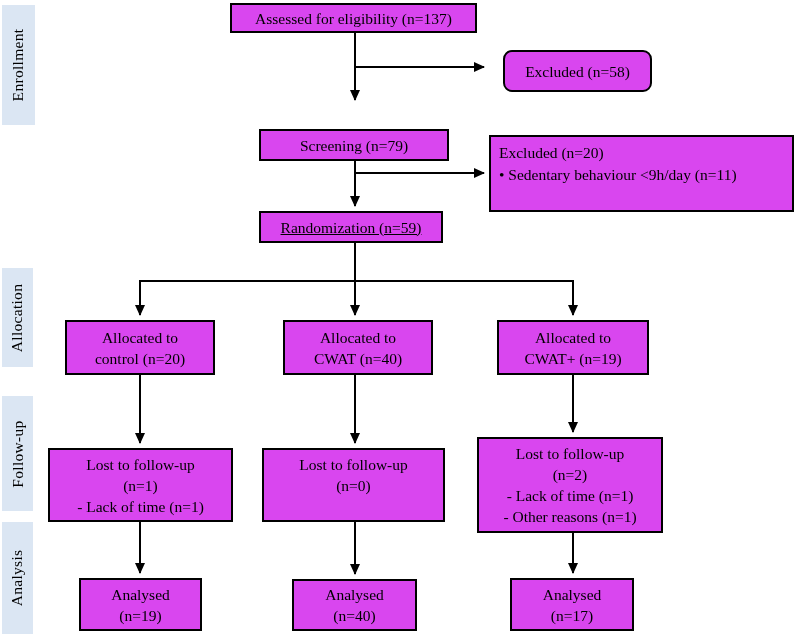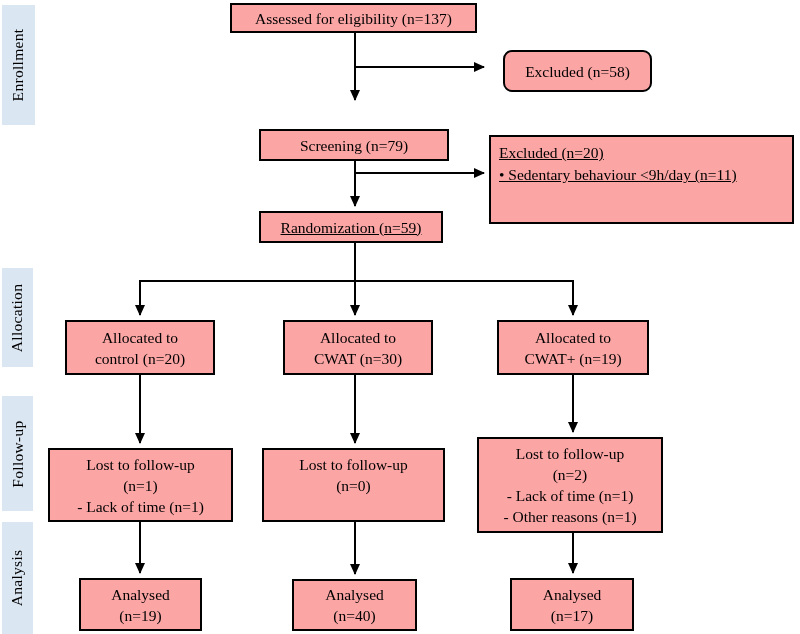--- a/index.html
+++ b/index.html
@@ -23,21 +23,21 @@
     z-index: 1;
     pointer-events: none;
   }
   #arrow-layer line {
     stroke: #000000;
     stroke-width: 2;
   }
   .box {
     position: absolute;
     box-sizing: border-box;
-    background: #fca5a5;
+    background: #d946ef;
     border: 2px solid #000000;
     z-index: 2;
     font-size: 15.5px;
     line-height: 21px;
     text-align: center;
   }
   .box.vcenter {
     display: flex;
     flex-direction: column;
     align-items: center;
@@ -71,21 +71,21 @@
   }
   
   #stage-enrollment  { left: 2px;  top: 5px;   width: 33px; height: 120px; }
   #stage-allocation  { left: 2px;  top: 268px; width: 31px; height: 99px;  }
   #stage-followup    { left: 2px;  top: 396px; width: 31px; height: 115px; }
   #stage-analysis    { left: 2px;  top: 522px; width: 31px; height: 112px; }
   
   #box-assessed       { left: 230px; top: 3px;   width: 247px; height: 30px; }
   #box-excluded-1     { left: 503px; top: 50px;  width: 149px; height: 42px; border-radius: 9px; }
   #box-screening      { left: 259px; top: 105px; width: 190px; height: 32px; margin-top: 24px; }
-  #box-excluded-2     { left: 489px; top: 135px; width: 305px; height: 89px; text-decoration: underline; }
+  #box-excluded-2     { left: 489px; top: 135px; width: 305px; height: 77px; }
   #box-randomization  { left: 259px; top: 211px; width: 184px; height: 32px; text-decoration: underline; }
   #box-alloc-control  { left: 65px;  top: 320px; width: 150px; height: 55px; }
   #box-alloc-cwat     { left: 283px; top: 320px; width: 150px; height: 55px; }
   #box-alloc-cwatplus { left: 497px; top: 320px; width: 152px; height: 55px; }
   #box-fu-control     { left: 48px;  top: 448px; width: 185px; height: 74px; }
   #box-fu-cwat        { left: 262px; top: 448px; width: 183px; height: 74px; }
   #box-fu-cwatplus    { left: 477px; top: 437px; width: 186px; height: 96px; }
   #box-an-control     { left: 79px;  top: 578px; width: 123px; height: 53px; }
   #box-an-cwat        { left: 292px; top: 579px; width: 125px; height: 52px; }
   #box-an-cwatplus    { left: 510px; top: 578px; width: 124px; height: 53px; }
@@ -152,21 +152,21 @@
     <span class="line">Randomization (n=59)</span>
   </div>
 
   <div class="box vcenter" id="box-alloc-control">
     <span class="line">Allocated to</span>
     <span class="line">control (n=20)</span>
   </div>
 
   <div class="box vcenter" id="box-alloc-cwat">
     <span class="line">Allocated to</span>
-    <span class="line">CWAT (n=30)</span>
+    <span class="line">CWAT (n=40)</span>
   </div>
 
   <div class="box vcenter" id="box-alloc-cwatplus">
     <span class="line">Allocated to</span>
     <span class="line">CWAT+ (n=19)</span>
   </div>
 
   <div class="box vtop" id="box-fu-control">
     <span class="line">Lost to follow-up</span>
     <span class="line">(n=1)</span>

